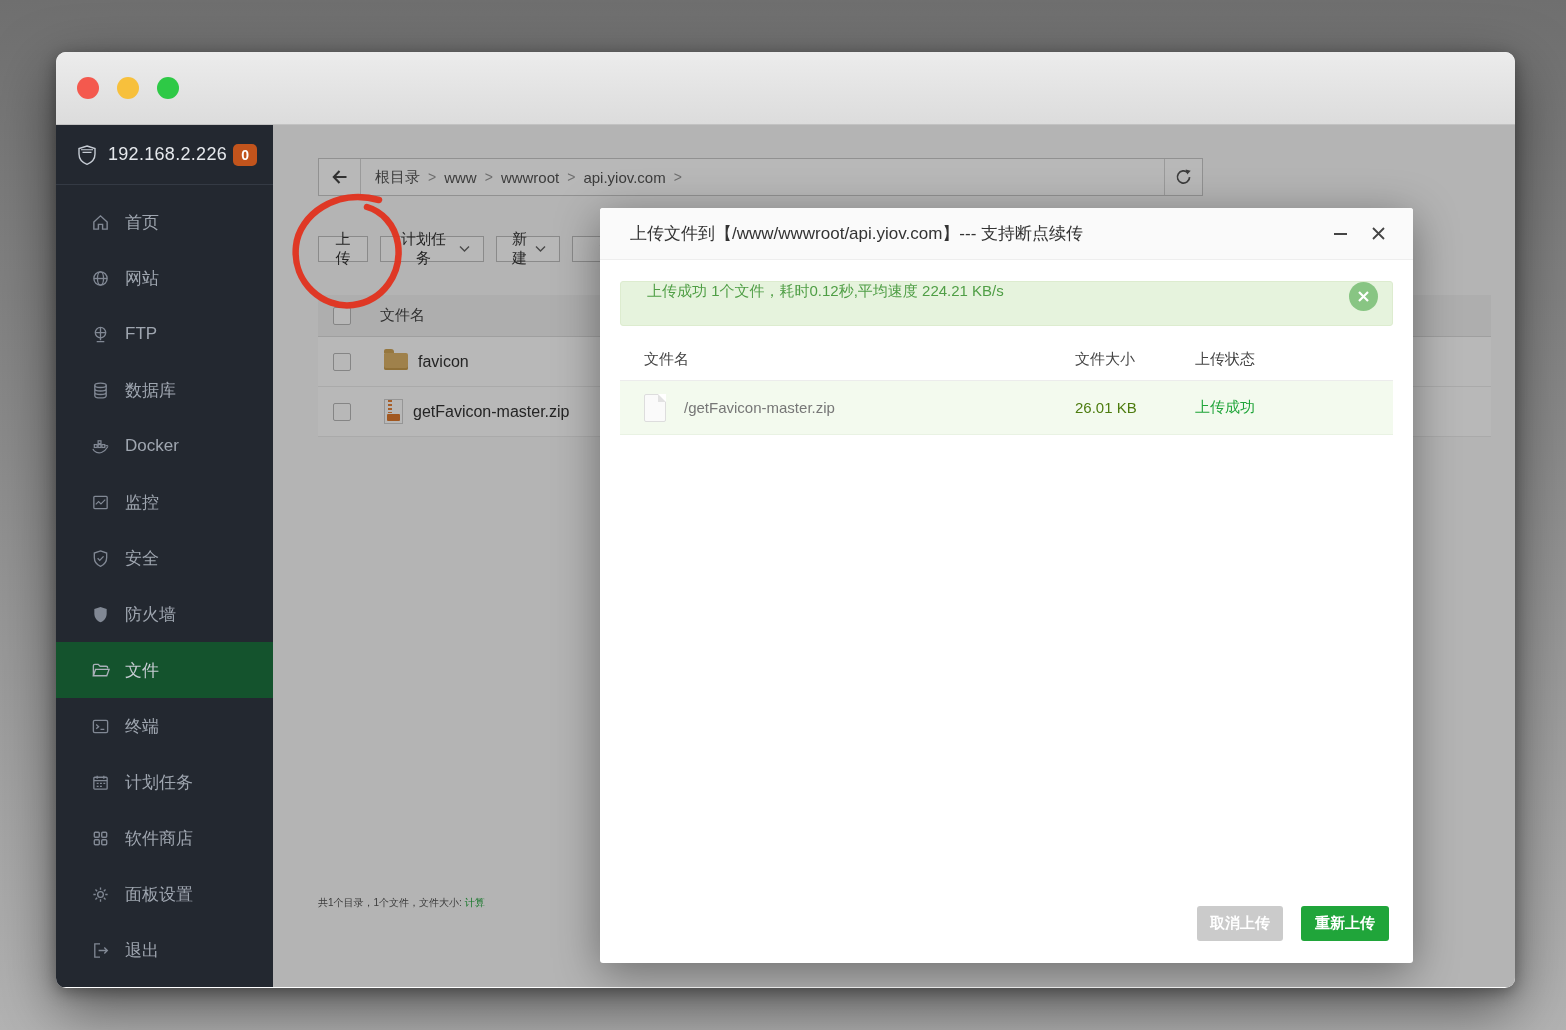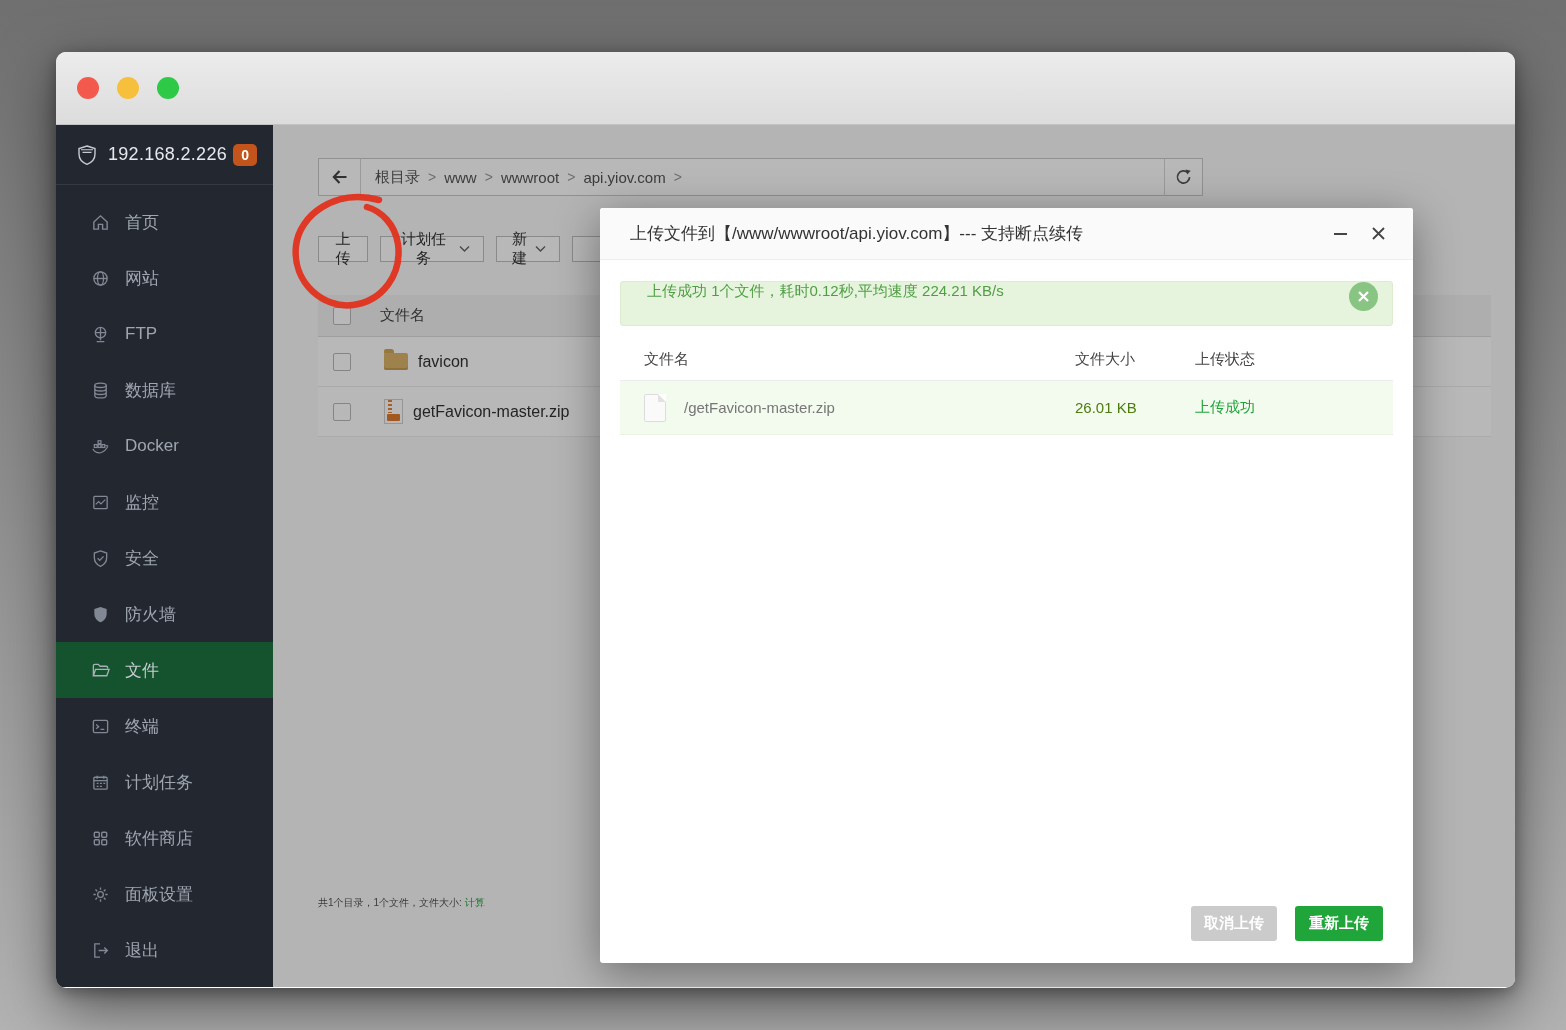--- a/index.html
+++ b/index.html
@@ -132,21 +132,21 @@
   .col-status { width:200px; flex:none; padding-left:2px; }
   .up-header .col-name { padding-left:24px; }
   .up-row .col-name { color:#777; }
   .up-row .col-size { color:#4d7c0f; }
   .status-ok { color:#20a53a; }
   .page-glyph {
     width:22px; height:28px; background:#fafafa; border:1px solid #ddd; border-radius:2px; margin-right:18px; position:relative; flex:none;
   }
   .page-glyph::before { content:""; position:absolute; right:-1px; top:-1px; border-style:solid; border-width:0 8px 8px 0; border-color:#fff #fff #e2e2e2 #e2e2e2; }
 
-  .modal-footer { position:absolute; right:30px; bottom:22px; display:flex; }
+  .modal-footer { position:absolute; right:24px; bottom:22px; display:flex; }
   .btn { height:35px; border:none; border-radius:3px; color:#fff; font-size:15px; font-weight:bold; cursor:pointer; font-family:inherit; }
   .btn-cancel { width:86px; background:#cbcbcb; margin-right:18px; }
   .btn-reupload { width:88px; background:#20a53a; }
 
   
   .annotation { position:absolute; left:284px; top:186px; z-index:20; pointer-events:none; }
 </style>
 </head>
 <body>
 

